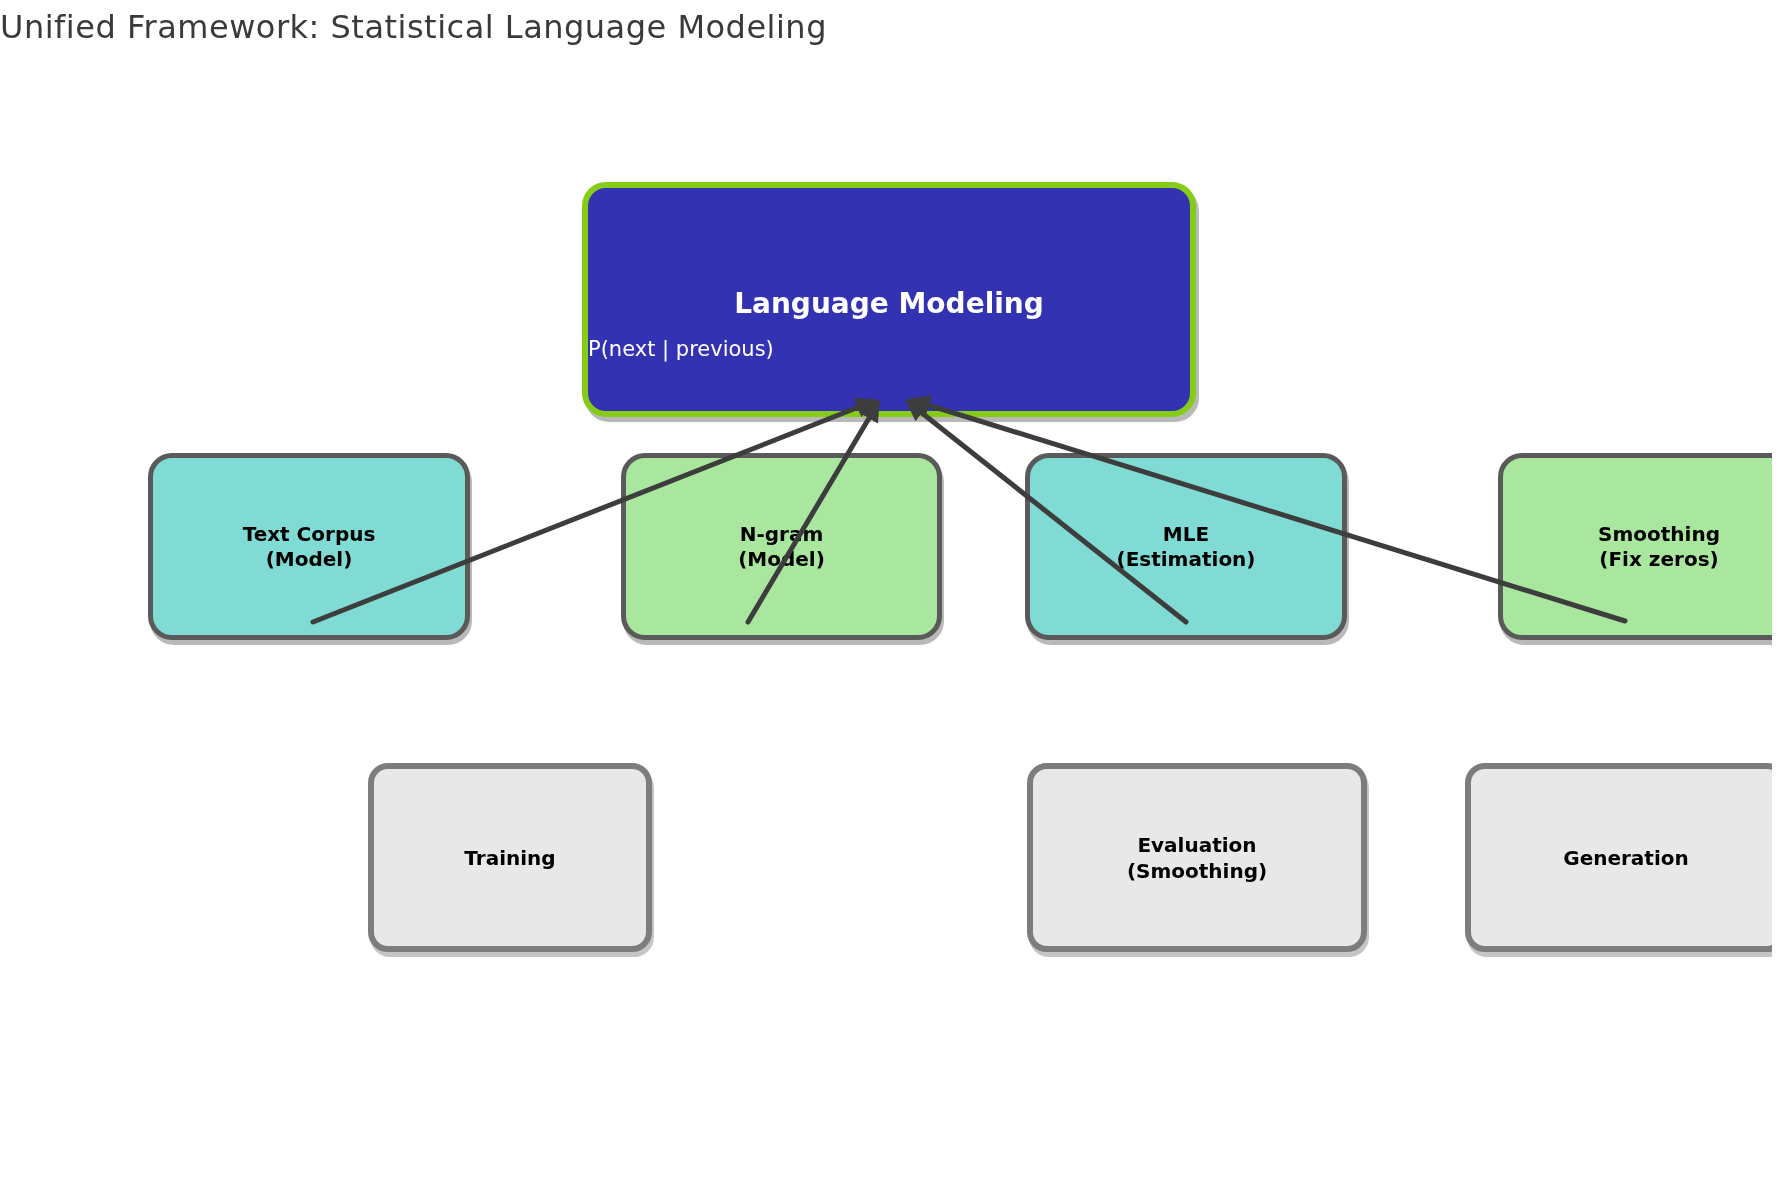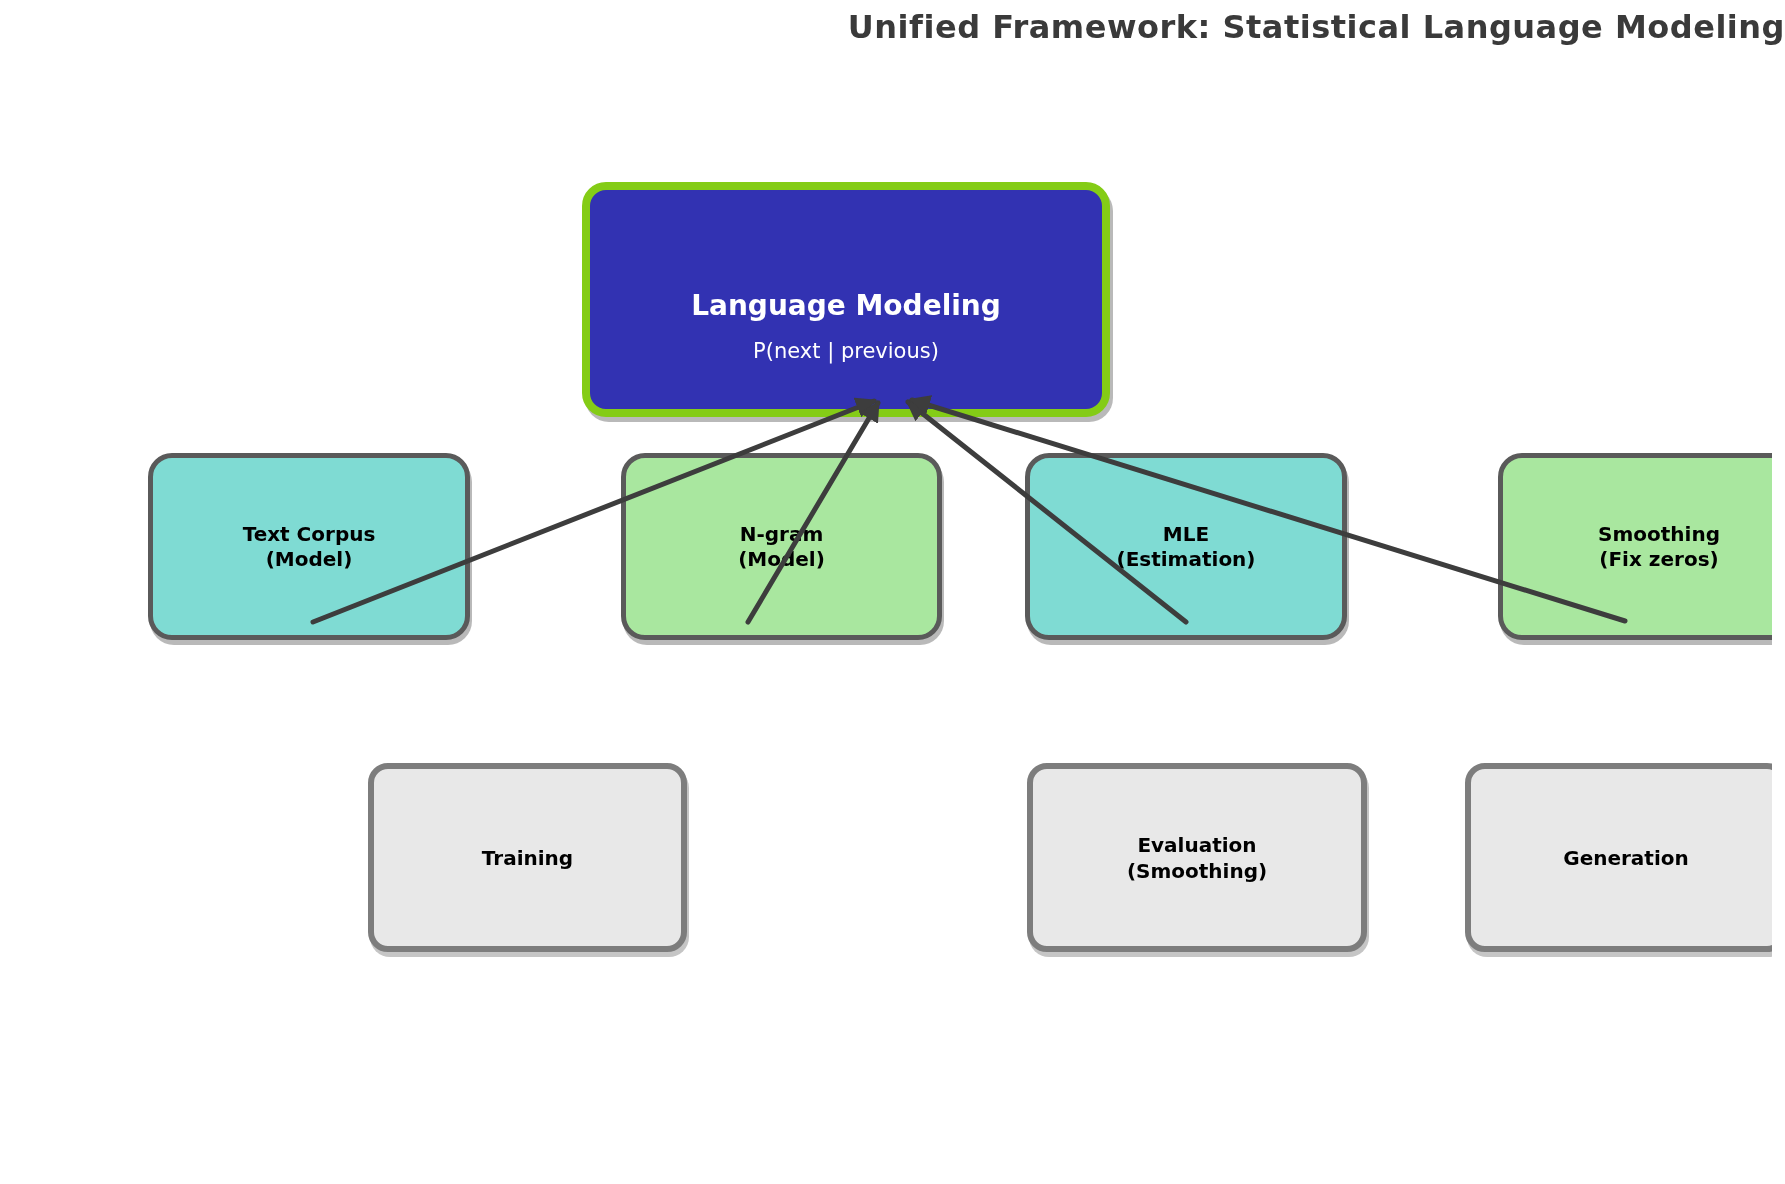--- a/index.html
+++ b/index.html
@@ -5,62 +5,62 @@
   html,body{margin:0;padding:0;background:#ffffff;}
   .canvas{
     position:relative;
     width:1785px;height:1184px;
     background:#ffffff;
     font-family:"DejaVu Sans", sans-serif;
     overflow:hidden;
   }
   .title{
     position:absolute;left:0;top:8px;width:1785px;
-    text-align:right;
-    font-size:32px;font-weight:bold;color:#3a3a3a;
+    text-align:left;
+    font-size:32px;font-weight:normal;color:#3a3a3a;
     letter-spacing:0.5px;
   }
   .node{
     position:absolute;
     box-sizing:border-box;
     display:flex;flex-direction:column;justify-content:center;align-items:center;
     text-align:center;
   }
   
   .root{
-    left:582px;top:182px;width:528px;height:235px;
+    left:582px;top:182px;width:614px;height:235px;
     background:#3232b2;
-    border:8px solid #84cc16;border-radius:24px;
+    border:6px solid #84cc16;border-radius:24px;
     box-shadow:3px 5px 0 rgba(100,100,100,0.45);
     display:block;
   }
   .root-label{
     position:absolute;left:0;top:99px;width:100%;text-align:center;
     font-size:28px;font-weight:bold;color:#ffffff;line-height:34px;
   }
   .root-sub{
-    position:absolute;left:0;top:148px;width:100%;text-align:center;
+    position:absolute;left:0;top:148px;width:100%;text-align:left;
     font-size:21px;color:#ffffff;line-height:26px;
   }
   
   .comp{
     top:453px;width:322px;height:187px;
     border:5px solid #5a5a5a;border-radius:24px;
     box-shadow:2px 5px 0 rgba(100,100,100,0.45);
     font-size:20px;font-weight:bold;color:#000000;line-height:25px;
   }
   .teal{background:#7fdbd3;}
   .green{background:#a9e79f;margin-left:34px;}
   .c1{left:148px;}
   .c2{left:587px;width:321px;}
   .c3{left:1025px;}
   .c4{left:1464px;}
   
   .proc{
-    top:763px;width:319px;height:189px;
+    top:763px;width:284px;height:189px;
     background:#e8e8e8;
     border:6px solid #7d7d7d;border-radius:20px;
     box-shadow:2px 5px 0 rgba(110,110,110,0.4);
     font-size:20px;font-weight:bold;color:#000000;line-height:26px;
   }
   .p1{left:368px;}
   .p2{left:1027px;width:340px;}
   .p3{left:1465px;width:322px;}
   
   .clip-right{

